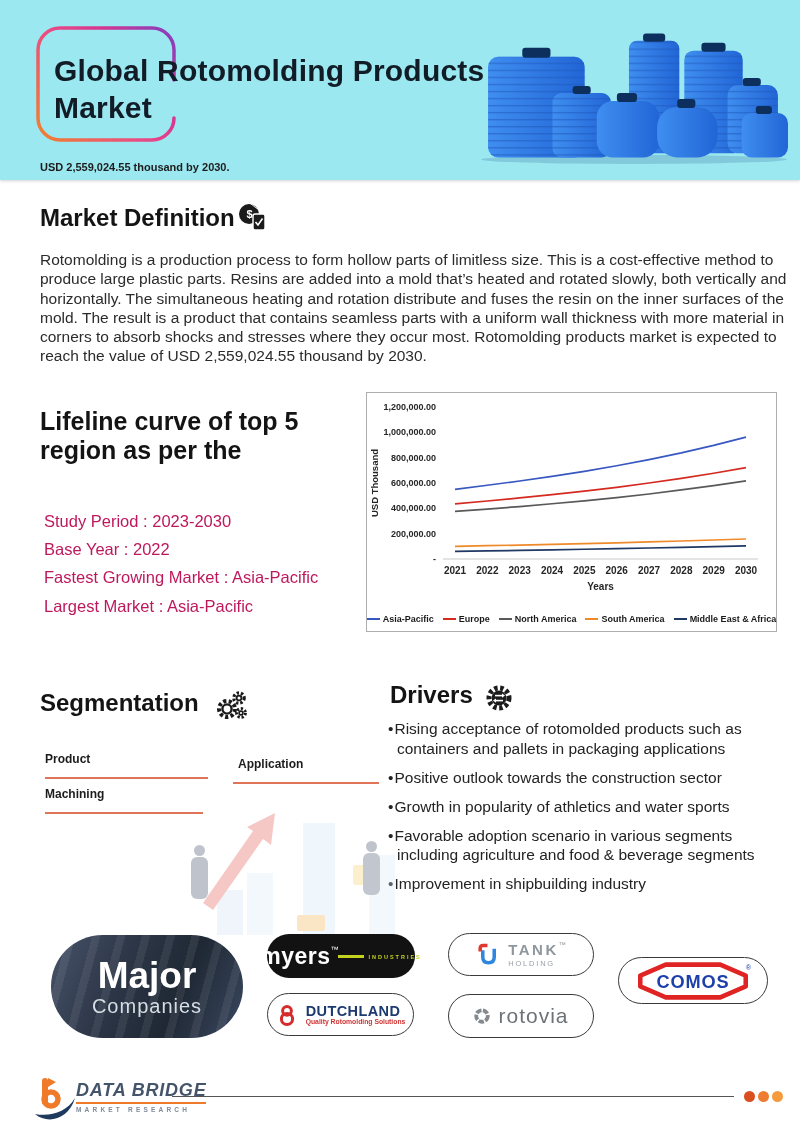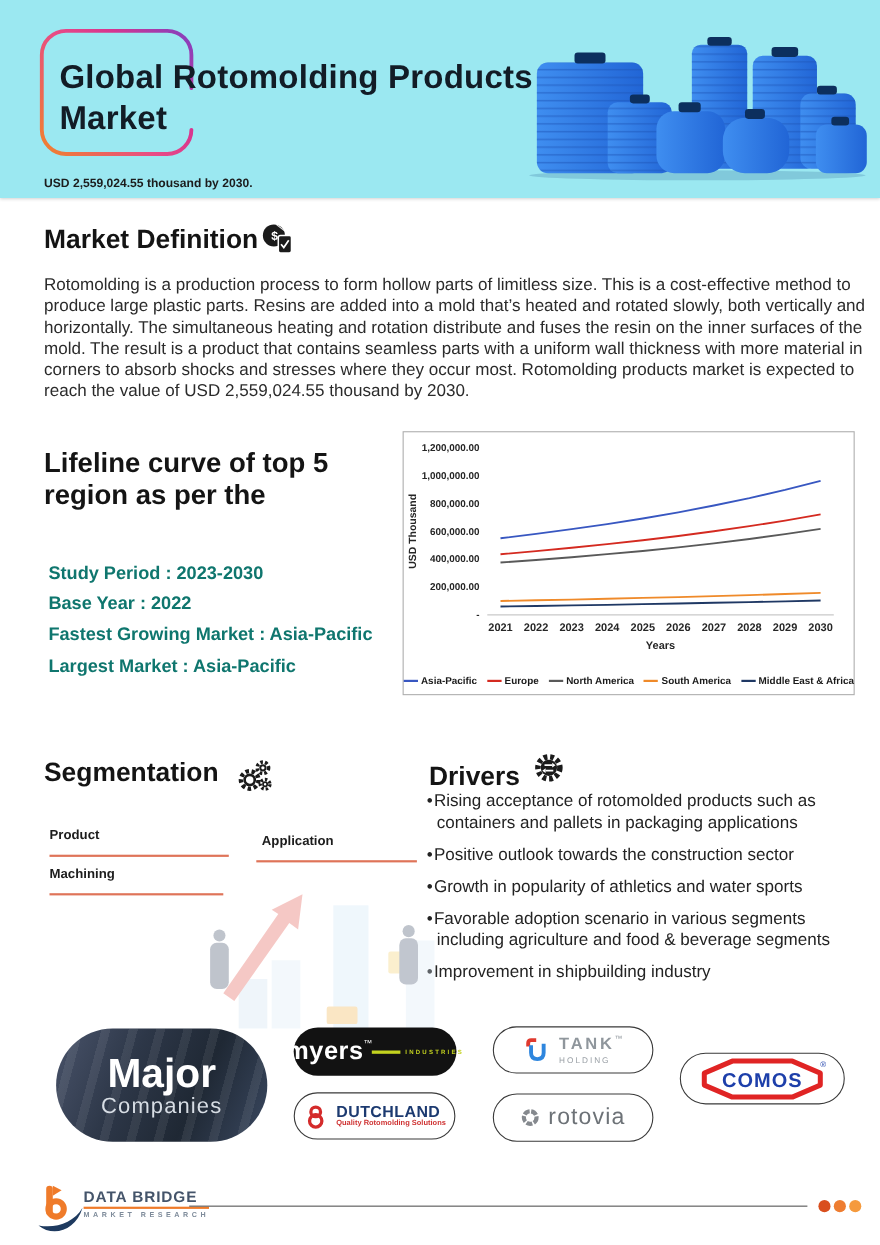--- a/index.html
+++ b/index.html
@@ -18,21 +18,21 @@
 
   
   .h2{position:absolute;font-size:24px;font-weight:700;color:#141414;margin:0;}
   .icon-svg{position:absolute;}
 
   
   .md-body{position:absolute;left:40px;top:250px;width:750px;font-size:15.5px;line-height:19.3px;color:#2b2b2b;}
 
   
   .life-h{position:absolute;left:40px;top:407px;font-size:25px;line-height:29px;font-weight:700;color:#141414;}
-  .fact{position:absolute;left:44px;font-size:16.5px;color:#0f766e;font-weight:bold;}
+  .fact{position:absolute;left:44px;font-size:16.5px;color:#be185d;}
 
   
   .chart-box{position:absolute;left:366px;top:392px;width:409px;height:238px;background:#fff;
              border:1px solid #aeaeae;}
   .chart-box svg{position:absolute;left:0;top:2px;}
   .legend{position:absolute;left:0;bottom:7px;width:100%;display:flex;justify-content:center;
           gap:9px;font-size:9px;font-weight:700;color:#1a1a1a;align-items:center;}
   .lg-item{display:inline-flex;align-items:center;white-space:nowrap;}
   .lg-swatch{display:inline-block;width:13px;height:2px;margin-right:3px;}
   .ytick,.xtick{font-family:"Liberation Sans",sans-serif;}
@@ -82,21 +82,21 @@
 
   .pill-dutch{left:267px;top:993px;width:147px;height:43px;border-radius:22px;gap:6px;}
   .dutch-name{font-size:14.5px;font-weight:800;color:#1c3a70;letter-spacing:.4px;line-height:14px;}
   .dutch-sub{font-size:6.8px;color:#cf3333;font-weight:700;text-align:right;}
 
   .pill-roto{left:448px;top:994px;width:146px;height:44px;border-radius:22px;gap:7px;}
   .roto-name{font-size:21px;font-weight:500;color:#6d7277;letter-spacing:1px;}
 
   
   .brand{position:absolute;left:76px;top:1080px;}
-  .brand-name{font-size:14px;font-weight:700;color:#44546a;letter-spacing:.8px;}
+  .brand-name{font-size:18px;font-weight:700;color:#44546a;letter-spacing:.8px;font-style:italic;}
   .brand-rule{width:100%;height:1.5px;background:#ef7b2a;margin:1px 0 2px;}
   .brand-sub{font-size:6.5px;letter-spacing:3.2px;color:#7f8c9b;font-weight:600;}
   .divider{position:absolute;left:172px;top:1096px;width:562px;height:1px;background:#555;}
   .dots{position:absolute;left:744px;top:1091px;display:flex;gap:3px;}
   .dot{width:11px;height:11px;border-radius:50%;}
 </style>
 </head>
 <body>
 
 <div class="page">
@@ -247,21 +247,21 @@
 
   <div class="seg-item" style="left:45px;top:752px;">Product</div>
   <div class="seg-line" style="left:45px;top:777px;width:163px;"></div>
 
   <div class="seg-item" style="left:238px;top:757px;">Application</div>
   <div class="seg-line" style="left:233px;top:782px;width:146px;"></div>
 
   <div class="seg-item" style="left:45px;top:787px;">Machining</div>
   <div class="seg-line" style="left:45px;top:812px;width:158px;"></div>
 
-  <h2 class="h2" style="left:390px;top:681px;margin-top:12px;">Drivers</h2>
+  <h2 class="h2" style="left:390px;top:681px;">Drivers</h2>
   <svg class="icon-svg" style="left:484px;top:683px;" width="30" height="30" viewBox="0 0 30 30">
     <circle cx="15" cy="15" r="10" fill="#fff" stroke="#1b1b1b" stroke-width="5" stroke-dasharray="3.4 2.6"></circle>
     <circle cx="15" cy="15" r="7.4" fill="#1b1b1b"></circle>
     <polyline points="11,12.6 18,12.6" stroke="#fff" stroke-width="1.6" fill="none"></polyline>
     <polygon points="18,10.5 21,12.6 18,14.7" fill="#fff"></polygon>
     <polyline points="19,17.6 12,17.6" stroke="#fff" stroke-width="1.6" fill="none"></polyline>
     <polygon points="12,15.5 9,17.6 12,19.7" fill="#fff"></polygon>
   </svg>
   <div class="drivers">
     <p>Rising acceptance of rotomolded products such as containers and pallets in packaging applications</p>

